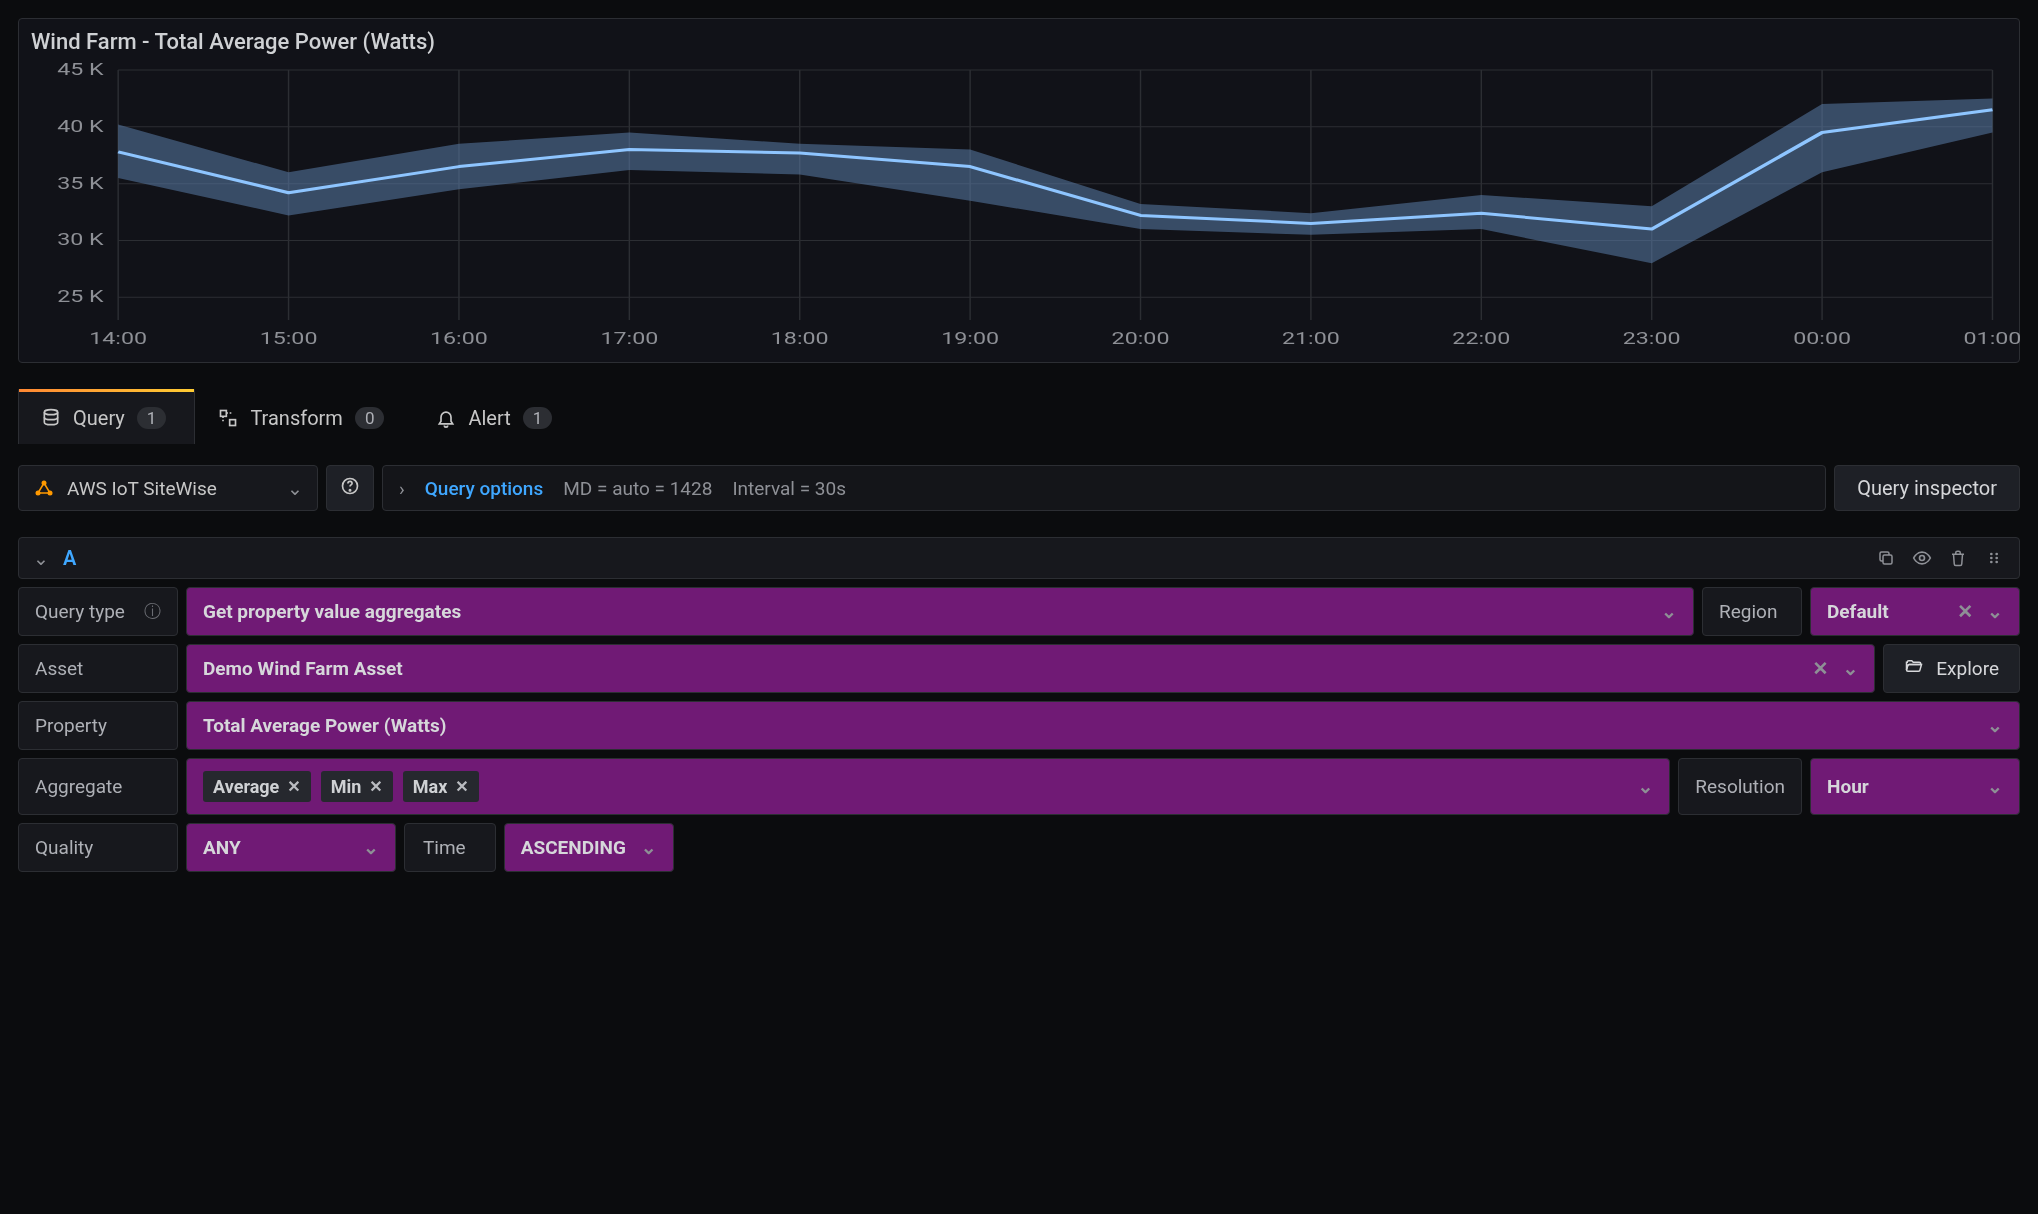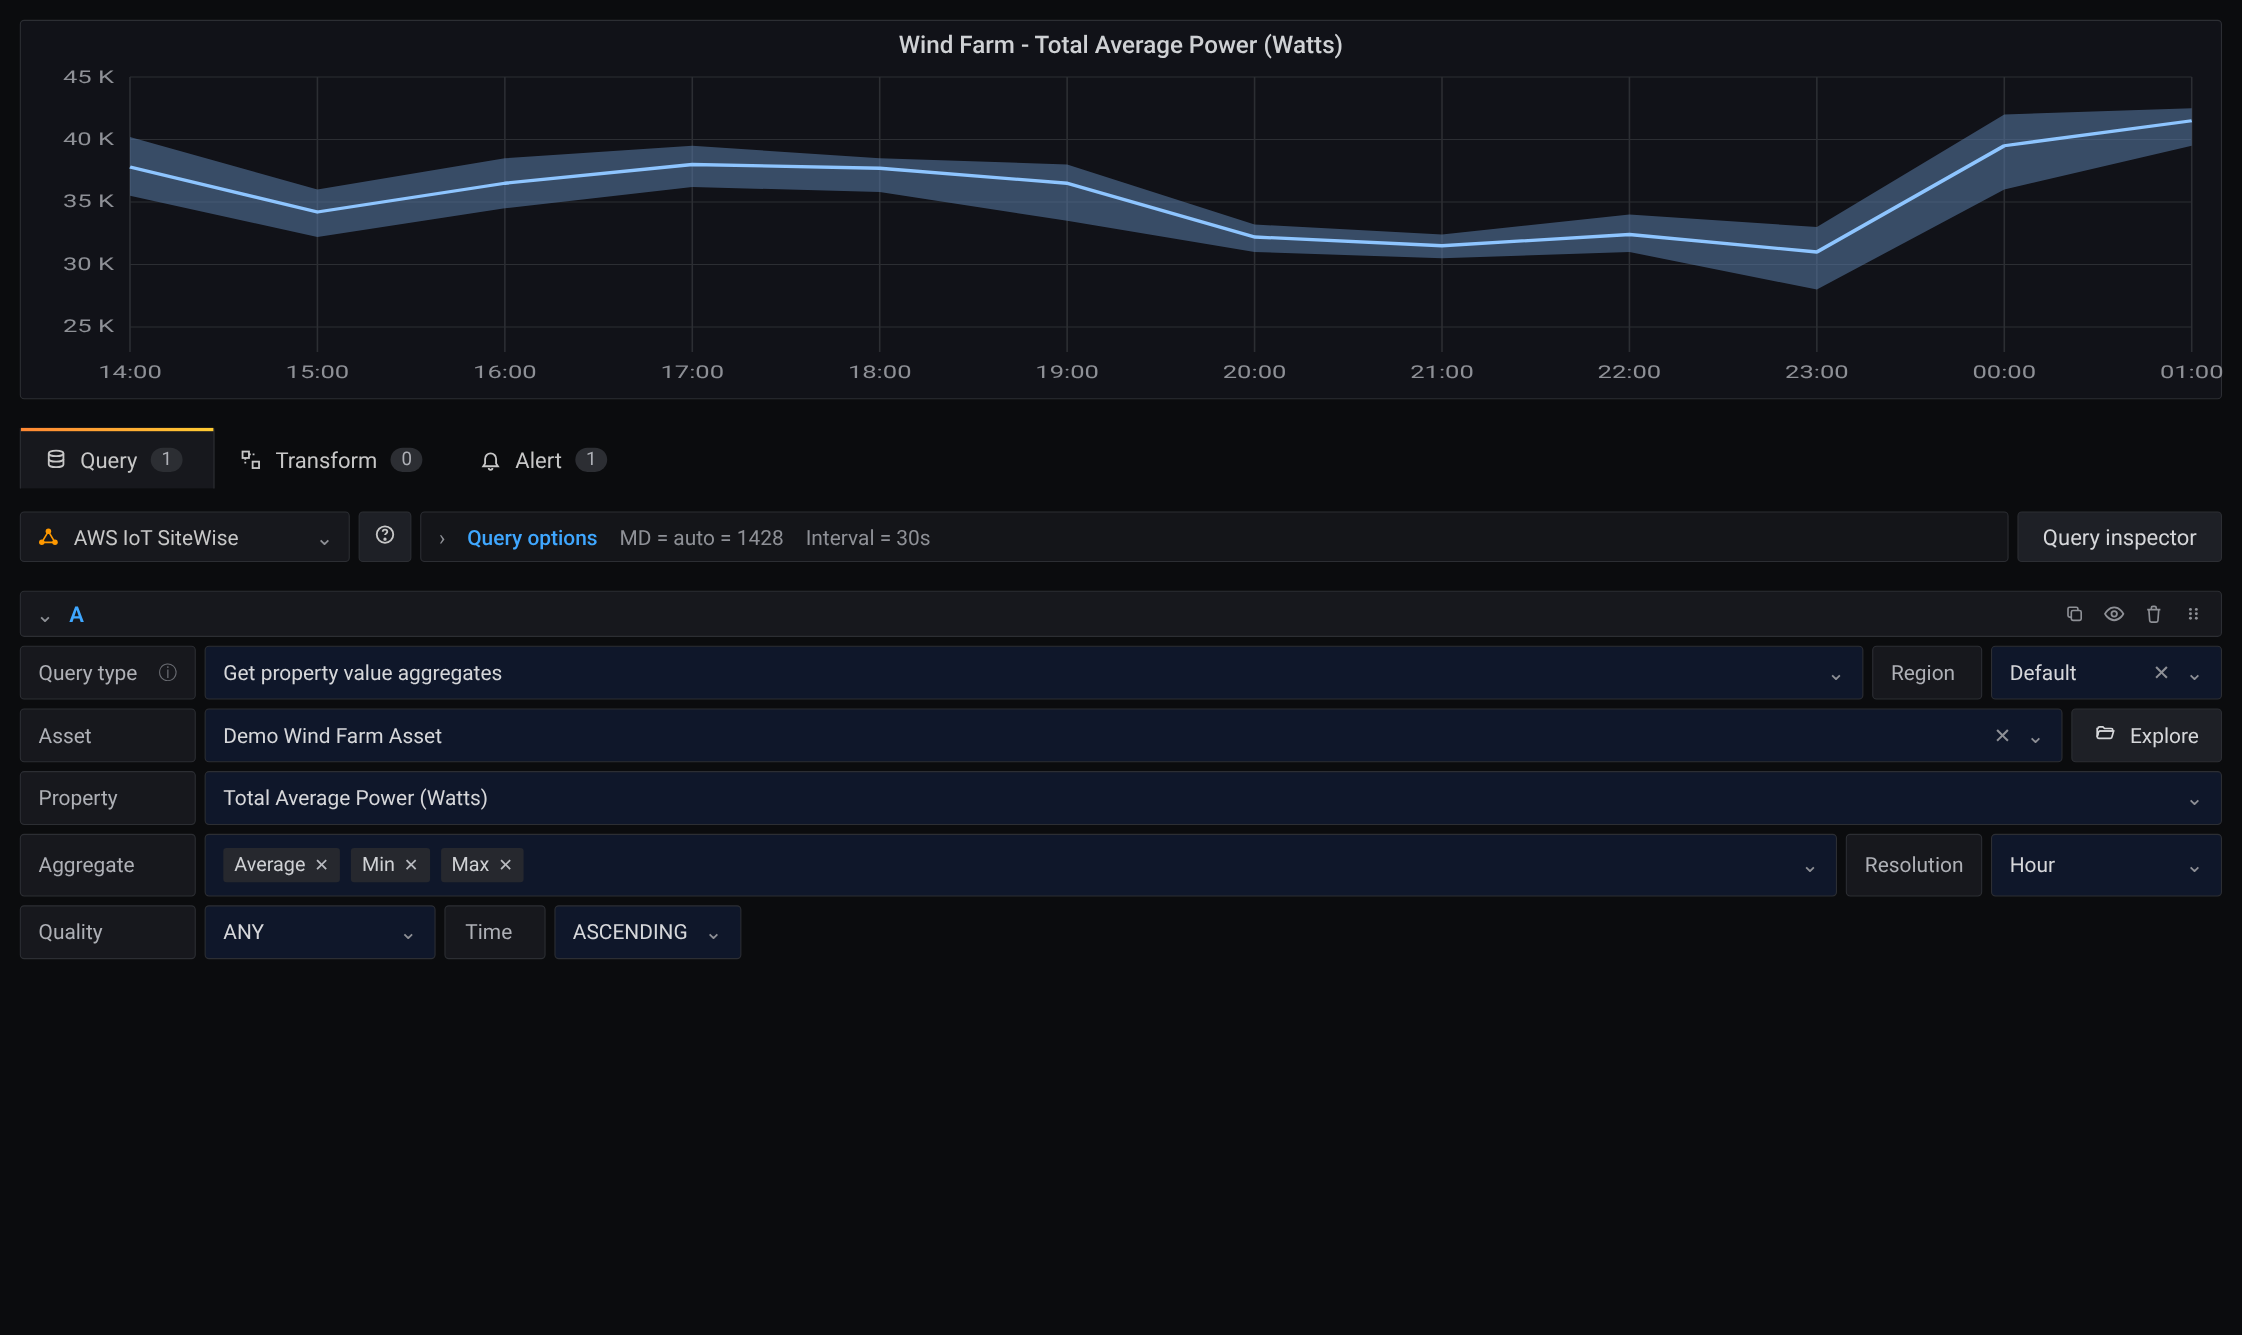--- a/index.html
+++ b/index.html
@@ -11,21 +11,21 @@
     font-size: 19px;
     padding: 18px;
   }
   .panel {
     border: 1px solid #2c2e33;
     border-radius: 4px;
     background: #111218;
     padding: 10px 12px 12px 12px;
   }
   .chart-title {
-    text-align: center;
+    text-align: left;
     color: #cfd1d4;
     font-size: 22px;
     font-weight: 500;
     margin-bottom: 6px;
   }
   .chart-box { position: relative; width: 100%; height: 290px; }
   .chart-box svg { position: absolute; inset: 0; width: 100%; height: 100%; }
 
   .tabs-row {
     display: flex;
@@ -99,22 +99,22 @@
   }
   .lbl {
     background: #17181d; border: 1px solid #2c2e33; border-radius: 4px;
     padding: 12px 16px; color: #aeb0b6; min-width: 160px;
     display: flex; align-items: center; justify-content: space-between; gap: 10px;
   }
   .lbl.info::after { content: "ⓘ"; color:#6a6c72; font-size:17px; }
   .lbl.sm { min-width: 100px; }
   .lbl.sm2 { min-width: 80px; padding-left:18px; padding-right:29px;align-items:center; }
   .fld {
-    flex: 1; background: #0f172a; border: 1px solid #2c2e33; border-radius: 4px;
-    padding: 12px 16px; color: #d6d7da; display:flex; align-items:center; gap:8px;
+    flex: 1; background: #701a75; border: 1px solid #2c2e33; border-radius: 4px;
+    padding: 12px 16px; color: #d6d7da; display:flex; align-items:center; gap:8px;font-weight:bold;
   }
   .fld .chev { margin-left:auto; color:#8e9096; }
   .fld .xmark { color:#8e9096; margin-left:auto; }
   .wchips { gap: 10px; text-align: right; }
   .chip {
     background: #26282e; border-radius: 3px; padding: 5px 10px;
     display: inline-flex; align-items: center; gap: 8px; color:#cfd1d4; font-size:18px;
   }
   .chip .x { color:#b9bbc0; font-size:16px; }
   .btn {

